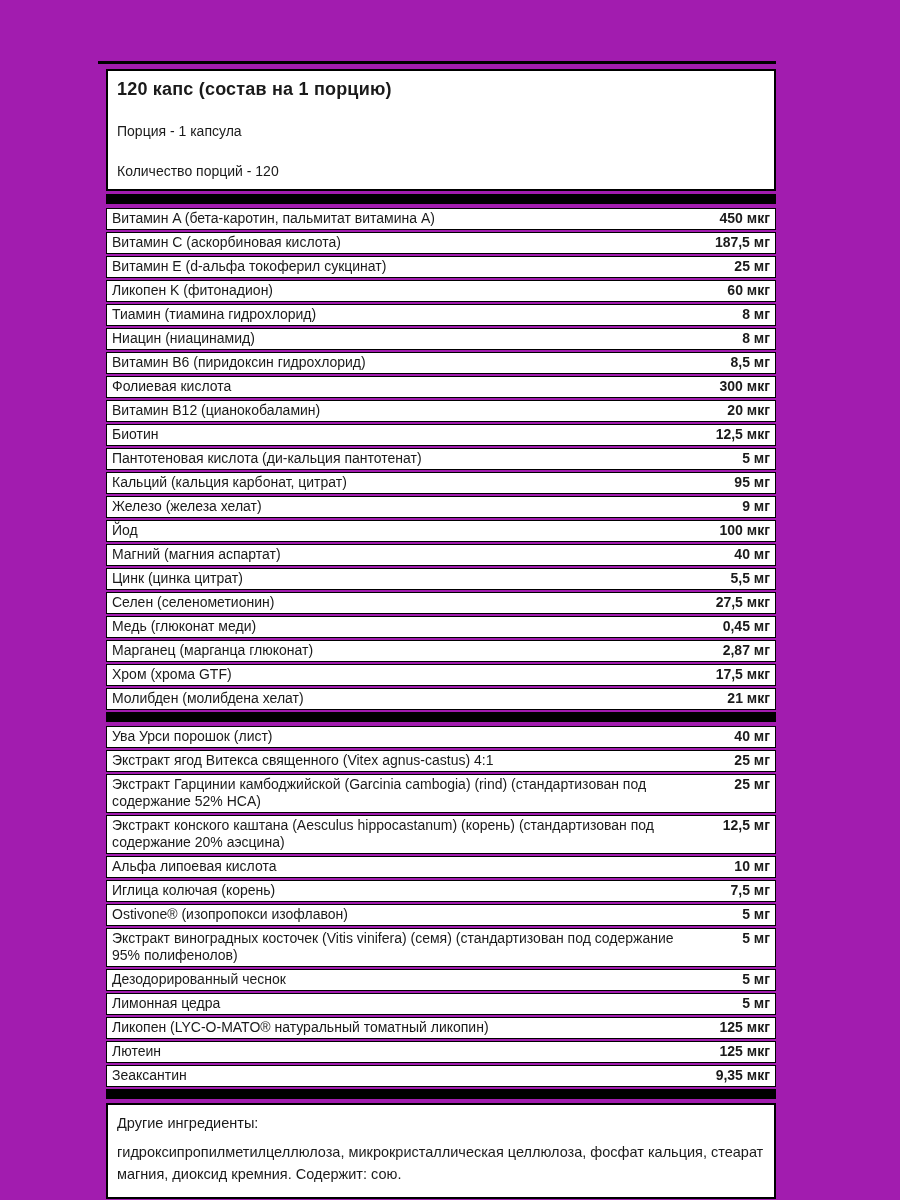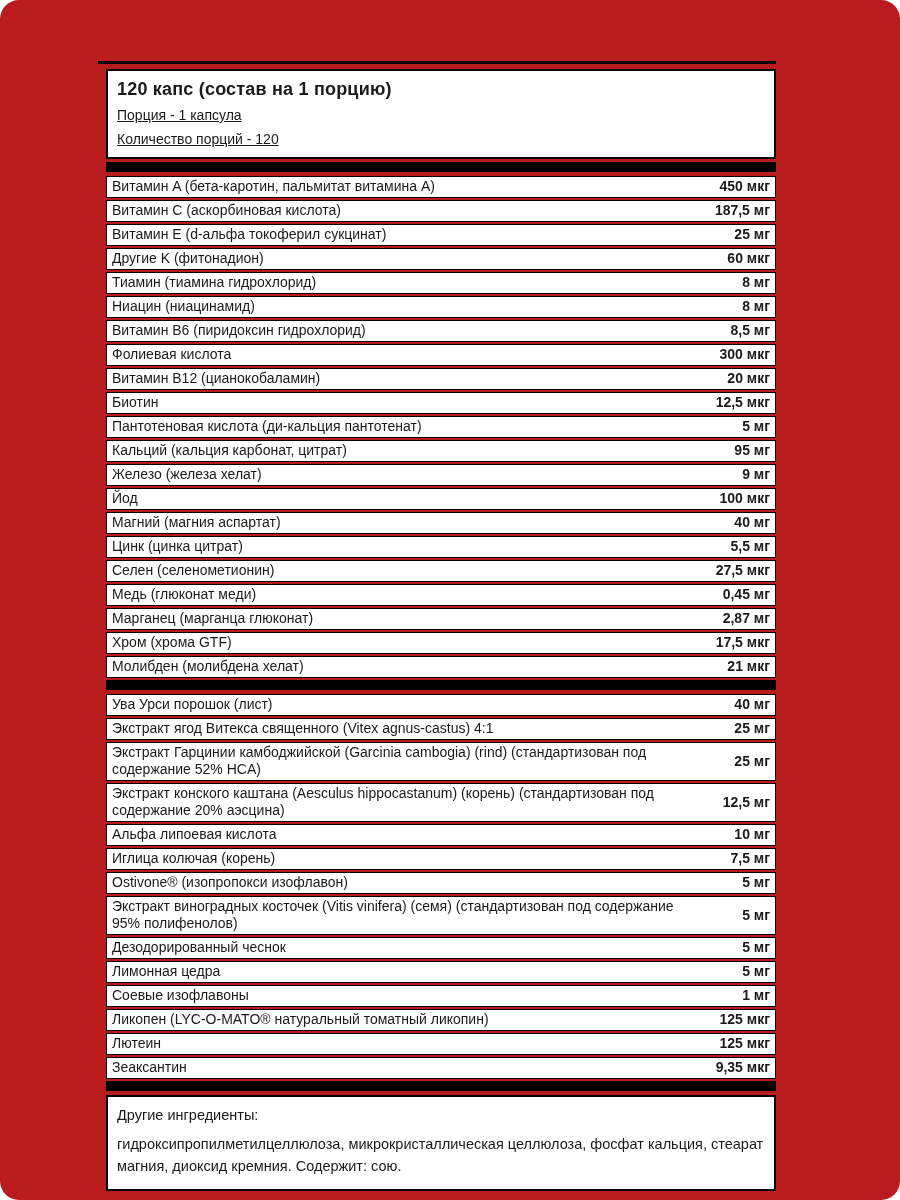--- a/index.html
+++ b/index.html
@@ -6,23 +6,22 @@
     margin: 0;
     padding: 0;
     background: #ffffff;
     font-family: "Liberation Sans", sans-serif;
     color: #1a1a1a;
   }
   .page {
     position: relative;
     width: 900px;
     height: 1200px;
-    background: #b91c1c;
+    background: #a21caf;
     overflow: hidden;
-    border-radius: 19px;
   }
   .sheet {
     position: absolute;
     left: 106px;
     top: 61px;
     width: 670px;
   }
   .top-line {
     height: 3px;
     background: #000;
@@ -41,32 +40,31 @@
   .panel-title {
     font-size: 18px;
     font-weight: bold;
     line-height: 22px;
     margin: 2px 0 4px 0;
     letter-spacing: 0.2px;
   }
   .header-sub {
     font-size: 14px;
     line-height: 17px;
-    margin-top: 7px;
-    text-decoration: underline;
+    margin-top: 23px;
   }
   .thick-bar {
     height: 10px;
     background: #000;
     margin: 2px 0 4px 0;
   }
   .rows .row {
     display: flex;
     justify-content: space-between;
-    align-items: center;
+    align-items: flex-start;
     border: 1.5px solid #000;
     margin-bottom: 2px;
     padding: 1px 5px 2px 5px;
     font-size: 14px;
     line-height: 17px;
     background: #fff;
   }
   .row-label {
     max-width: 580px;
     padding-right: 8px;
@@ -115,21 +113,21 @@
         </div>
         <div class="row">
           <span class="row-label">Витамин C (аскорбиновая кислота)</span>
           <span class="row-amount">187,5 мг</span>
         </div>
         <div class="row">
           <span class="row-label">Витамин E (d-альфа токоферил сукцинат)</span>
           <span class="row-amount">25 мг</span>
         </div>
         <div class="row">
-          <span class="row-label">Другие K (фитонадион)</span>
+          <span class="row-label">Ликопен K (фитонадион)</span>
           <span class="row-amount">60 мкг</span>
         </div>
         <div class="row">
           <span class="row-label">Тиамин (тиамина гидрохлорид)</span>
           <span class="row-amount">8 мг</span>
         </div>
         <div class="row">
           <span class="row-label">Ниацин (ниацинамид)</span>
           <span class="row-amount">8 мг</span>
         </div>
@@ -230,24 +228,20 @@
           <span class="row-label">Экстракт виноградных косточек (Vitis vinifera) (семя) (стандартизован под содержание 95% полифенолов)</span>
           <span class="row-amount">5 мг</span>
         </div>
         <div class="row">
           <span class="row-label">Дезодорированный чеснок</span>
           <span class="row-amount">5 мг</span>
         </div>
         <div class="row">
           <span class="row-label">Лимонная цедра</span>
           <span class="row-amount">5 мг</span>
-        </div>
-        <div class="row">
-          <span class="row-label">Соевые изофлавоны</span>
-          <span class="row-amount">1 мг</span>
         </div>
         <div class="row">
           <span class="row-label">Ликопен (LYC-O-MATO® натуральный томатный ликопин)</span>
           <span class="row-amount">125 мкг</span>
         </div>
         <div class="row">
           <span class="row-label">Лютеин</span>
           <span class="row-amount">125 мкг</span>
         </div>
         <div class="row">

